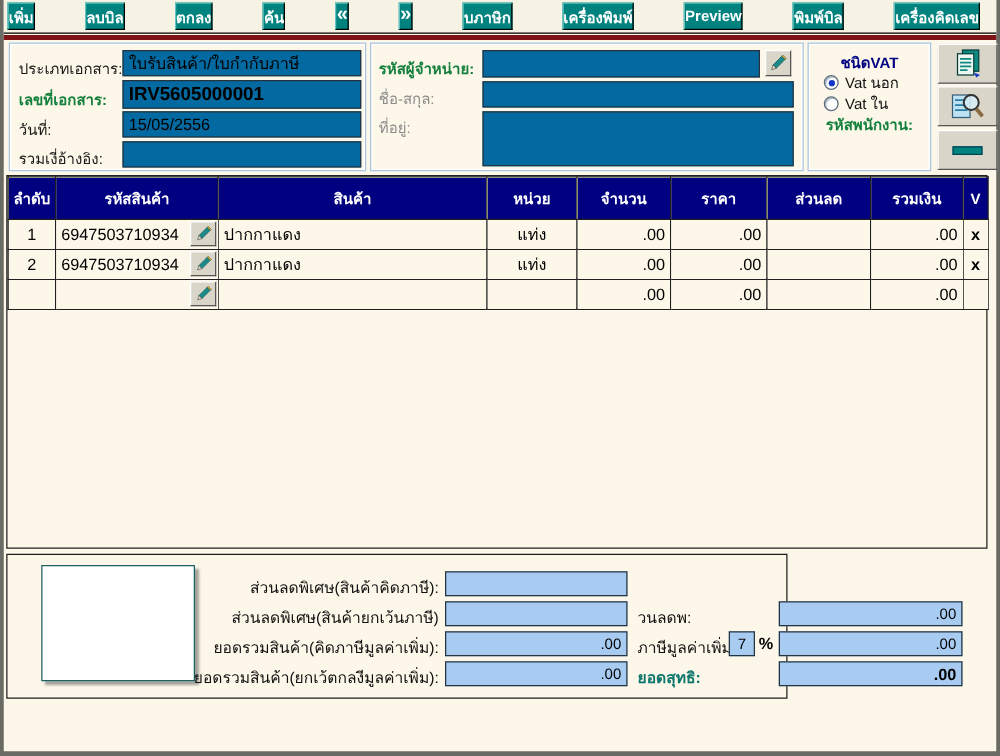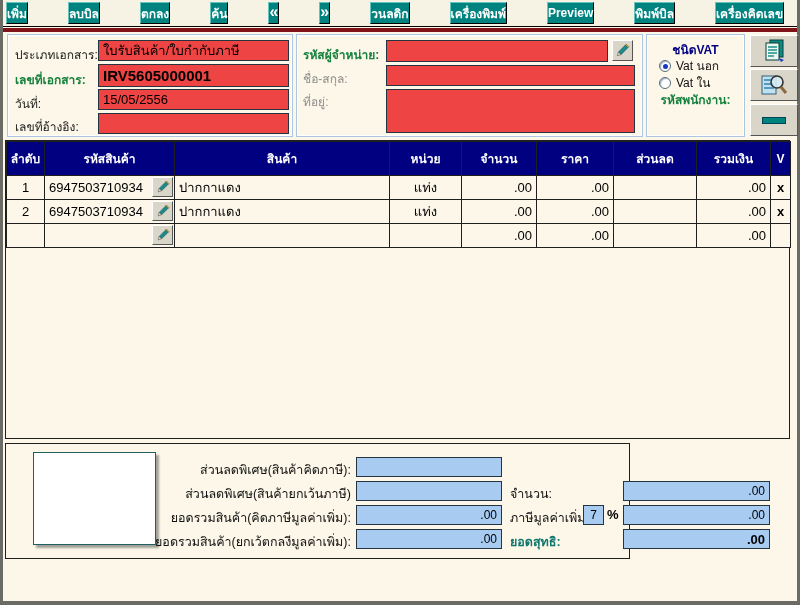--- a/index.html
+++ b/index.html
@@ -52,21 +52,21 @@
     border: 1px solid #aac6e2; background: #FCF7E8;
     box-shadow: inset 0 0 0 1px #ffffff;
   }
   .g-left   { left: 4px;   width: 286px; }
   .g-mid    { left: 293px; width: 347px; }
   .g-vat    { left: 643px; width: 99px;  }
   .lbl { position: absolute; font-size: 12px; color: #1a1a1a; white-space: nowrap; }
   .lbl.navy { color: #15803d; font-weight: bold; }
   .lbl.gray { color: #8c8c8c; }
   .fld {
-    position: absolute; background: #ef4444;
+    position: absolute; background: #0369a1;
     border: 1px solid #26343f;
     font-size: 13px; color: #000; padding: 2px 4px;
     display: flex; align-items: center; overflow: hidden; white-space: nowrap;
   }
   .fld.bold { font-weight: bold; font-size: 15px; }
   .editbtn {
     position: absolute; width: 21px; height: 21px;
     background: #d9d5c9; border: 1px solid #555;
     border-top-color: #fff; border-left-color: #fff;
     display: flex; align-items: center; justify-content: center; cursor: pointer;
@@ -146,41 +146,41 @@
 
 <div class="window">
 
   <div class="toolbar">
     <button class="tb" style="width:52px">เพิ่ม</button>
     <button class="tb" style="width:52px">ลบบิล</button>
     <button class="tb" style="width:52px">ตกลง</button>
     <button class="tb" style="width:37px">ค้น</button>
     <button class="tb arrow" style="width:33px">«</button>
     <button class="tb arrow" style="width:33px">»</button>
-    <button class="tb" style="width:58px">วนลดิก</button>
+    <button class="tb" style="width:58px">บภาษิก</button>
     <button class="tb" style="width:72px">เครื่องพิมพ์</button>
     <button class="tb" style="width:66px">Preview</button>
     <button class="tb" style="width:63px">พิมพ์บิล</button>
     <button class="tb" style="width:76px">เครื่องคิดเลข</button>
     <button class="tb-close">
       <span>X</span>
     </button>
   </div>
   <div class="redline"></div>
 
   <div class="main">
 
     <div class="groupbox g-left">
       <span class="lbl" style="left:7px; top:10px;">ประเภทเอกสาร:</span>
       <div class="fld" style="left:90px; top:5px;  width:191px; height:21px;">ใบรับสินค้า/ใบกำกับภาษี</div>
       <span class="lbl navy" style="left:7px; top:35px;">เลขที่เอกสาร:</span>
       <div class="fld bold" style="left:90px; top:29px; width:191px; height:23px;text-align:right;">IRV5605000001</div>
       <span class="lbl" style="left:7px; top:59px;">วันที่:</span>
       <div class="fld" style="left:90px; top:54px; width:191px; height:21px;">15/05/2556</div>
-      <span class="lbl" style="left:7px; top:82px;">เลขที่อ้างอิง:</span>
+      <span class="lbl" style="left:7px; top:82px;">รวมเงี่อ้างอิง:</span>
       <div class="fld" style="left:90px; top:78px; width:191px; height:21px;"></div>
     </div>
 
     <div class="groupbox g-mid">
       <span class="lbl navy" style="left:6px; top:10px;">รหัสผู้จำหน่าย:</span>
       <div class="fld" style="left:89px; top:5px;  width:222px; height:22px;"></div>
       <button class="editbtn" style="left:315px; top:5px;">
         <svg width="15" height="15" viewBox="0 0 16 16">
           <path d="M11 2.2 L13.8 5 L14.8 4 L12 1.2 Z" fill="#f2c418" stroke="#333" stroke-width="0.5"></path>
           <path d="M3.6 9.6 L11 2.2 L13.8 5 L6.4 12.4 Z" fill="#1d8a8a" stroke="#0a4a4a" stroke-width="0.5"></path>
@@ -328,21 +328,21 @@
 
       <span class="b-lbl right" style="left:155px; top:40px; width:190px;">ส่วนลดพิเศษ(สินค้ายกเว้นภาษี)</span>
       <div class="b-fld" style="left:350px; top:37px; width:146px;"></div>
 
       <span class="b-lbl right" style="left:125px; top:64px; width:220px;">ยอดรวมสินค้า(คิดภาษีมูลค่าเพิ่ม):</span>
       <div class="b-fld" style="left:350px; top:61px; width:146px;">.00</div>
 
       <span class="b-lbl right" style="left:105px; top:88px; width:240px;">ยอดรวมสินค้า(ยกเว้ตกลงีมูลค่าเพิ่ม):</span>
       <div class="b-fld" style="left:350px; top:85px; width:146px;">.00</div>
 
-      <span class="b-lbl" style="left:504px; top:40px;">จำนวน:</span>
+      <span class="b-lbl" style="left:504px; top:40px;">วนลดพ:</span>
       <div class="b-fld" style="left:617px; top:37px; width:147px;">.00</div>
 
       <span class="b-lbl" style="left:504px; top:64px;">ภาษีมูลค่าเพิ่ม:</span>
       <div class="b-fld" style="left:577px; top:61px; width:21px; justify-content:center; padding:0;">7</div>
       <span class="pct" style="left:601px; top:63px;">%</span>
       <div class="b-fld" style="left:617px; top:61px; width:147px;">.00</div>
 
       <span class="b-lbl navy" style="left:504px; top:88px;">ยอดสุทธิ:</span>
       <div class="b-fld bold" style="left:617px; top:85px; width:147px;">.00</div>
     </div>

